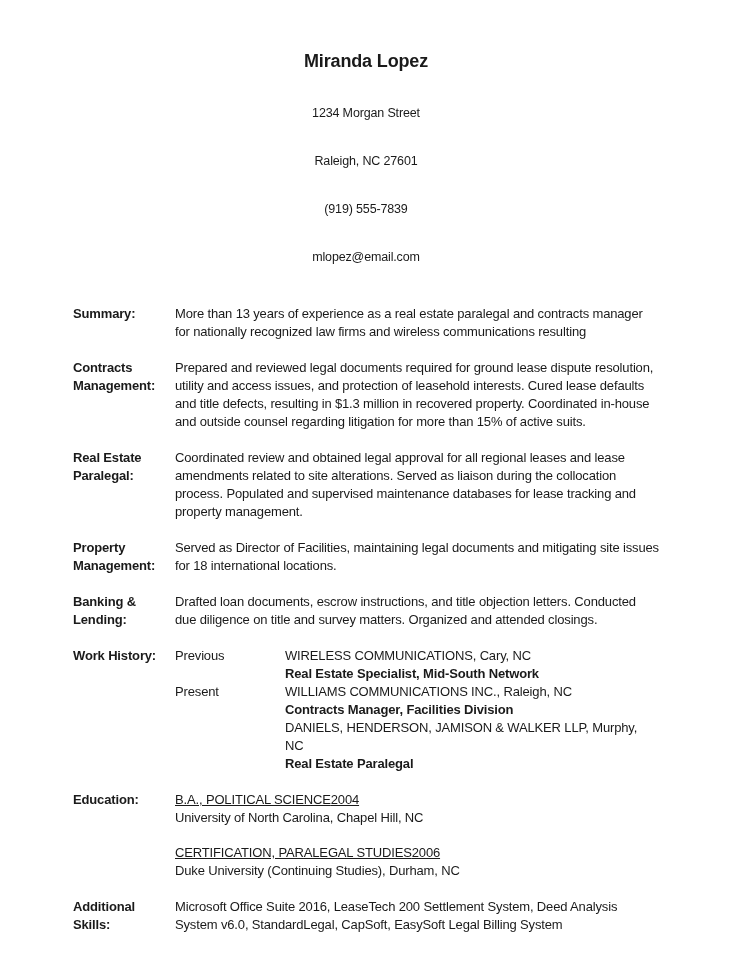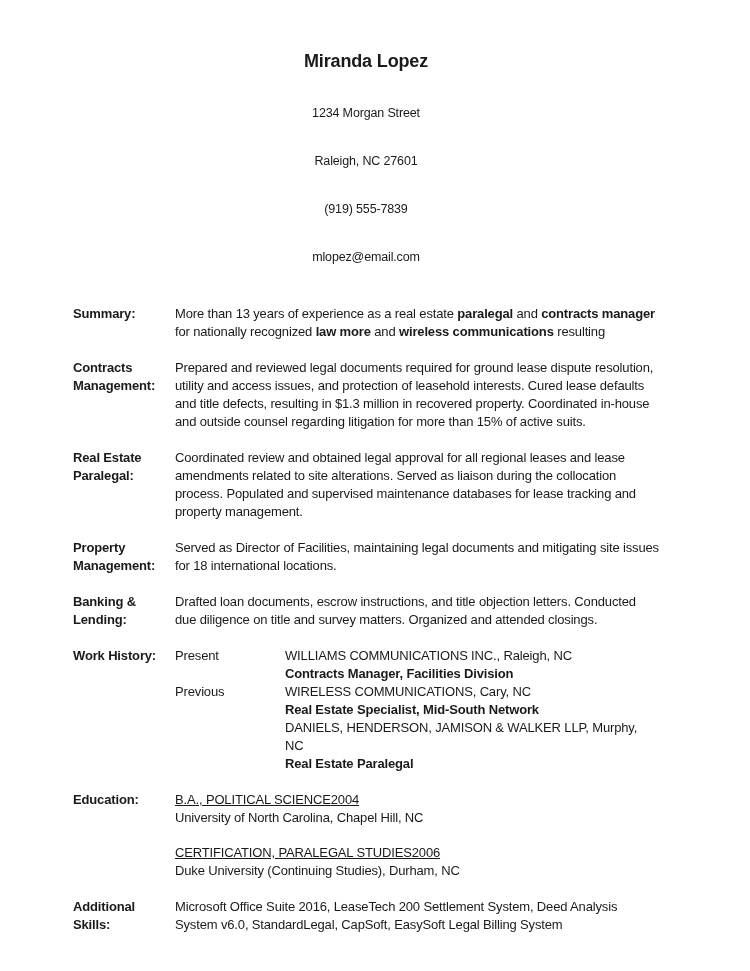--- a/index.html
+++ b/index.html
@@ -46,21 +46,21 @@
   .section.gap-before-md { margin-top: 8px; }
   .label {
     width: 102px;
     flex-shrink: 0;
     font-weight: bold;
   }
   .body-col {
     flex: 1;
     min-width: 0;
   }
-  .bold { font-weight: bold; margin-top: 30px; }
+  .bold { font-weight: normal; margin-top: 30px; }
   
   .wh-entry {
     display: flex;
     align-items: flex-start;
   }
   .wh-when {
     width: 110px;
     flex-shrink: 0;
   }
   .wh-details { flex: 1; }
@@ -87,21 +87,21 @@
   <div class="header">
     <div class="name">Miranda Lopez</div>
     <div class="contact-line">1234 Morgan Street</div>
     <div class="contact-line">Raleigh, NC 27601</div>
     <div class="contact-line">(919) 555-7839</div>
     <div class="contact-line">mlopez@email.com</div>
   </div>
 
   <div class="section">
     <div class="label">Summary:</div>
-    <div class="body-col"><span>More than 13 years of experience as a real estate </span><span class="bold">paralegal</span><span> and </span><span class="bold">contracts manager</span><span> for nationally recognized </span><span class="bold">law more</span><span> and </span><span class="bold">wireless communications</span><span> resulting</span></div>
+    <div class="body-col"><span>More than 13 years of experience as a real estate </span><span class="bold">paralegal</span><span> and </span><span class="bold">contracts manager</span><span> for nationally recognized </span><span class="bold">law firms</span><span> and </span><span class="bold">wireless communications</span><span> resulting</span></div>
   </div>
 
   <div class="section">
     <div class="label">Contracts Management:</div>
     <div class="body-col">Prepared and reviewed legal documents required for ground lease dispute resolution, utility and access issues, and protection of leasehold interests. Cured lease defaults and title defects, resulting in $1.3 million in recovered property. Coordinated in-house and outside counsel regarding litigation for more than 15% of active suits.</div>
   </div>
 
   <div class="section">
     <div class="label">Real Estate Paralegal:</div>
     <div class="body-col">Coordinated review and obtained legal approval for all regional leases and lease amendments related to site alterations. Served as liaison during the collocation process. Populated and supervised maintenance databases for lease tracking and property management.</div>
@@ -116,32 +116,32 @@
   <div class="section">
     <div class="label">Banking &amp; Lending:</div>
     <div class="body-col">Drafted loan documents, escrow instructions, and title objection letters. Conducted due diligence on title and survey matters. Organized and attended closings.</div>
   </div>
 
   <div class="section gap-before-lg">
     <div class="label">Work History:</div>
     <div class="body-col">
 
       <div class="wh-entry">
+        <div class="wh-when">Previous</div>
+        <div class="wh-details">
+          <div class="wh-company">WIRELESS COMMUNICATIONS, Cary, NC</div>
+          <div class="wh-title">Real Estate Specialist, Mid-South Network</div>
+        </div>
+      </div>
+
+      <div class="wh-entry">
         <div class="wh-when">Present</div>
         <div class="wh-details">
           <div class="wh-company">WILLIAMS COMMUNICATIONS INC., Raleigh, NC</div>
           <div class="wh-title">Contracts Manager, Facilities Division</div>
-        </div>
-      </div>
-
-      <div class="wh-entry">
-        <div class="wh-when">Previous</div>
-        <div class="wh-details">
-          <div class="wh-company">WIRELESS COMMUNICATIONS, Cary, NC</div>
-          <div class="wh-title">Real Estate Specialist, Mid-South Network</div>
         </div>
       </div>
 
 
       <div class="wh-entry">
         <div class="wh-when"></div>
         <div class="wh-details">
           <div class="wh-company">DANIELS, HENDERSON, JAMISON &amp; WALKER LLP, Murphy, NC</div>
           <div class="wh-title">Real Estate Paralegal</div>
         </div>

